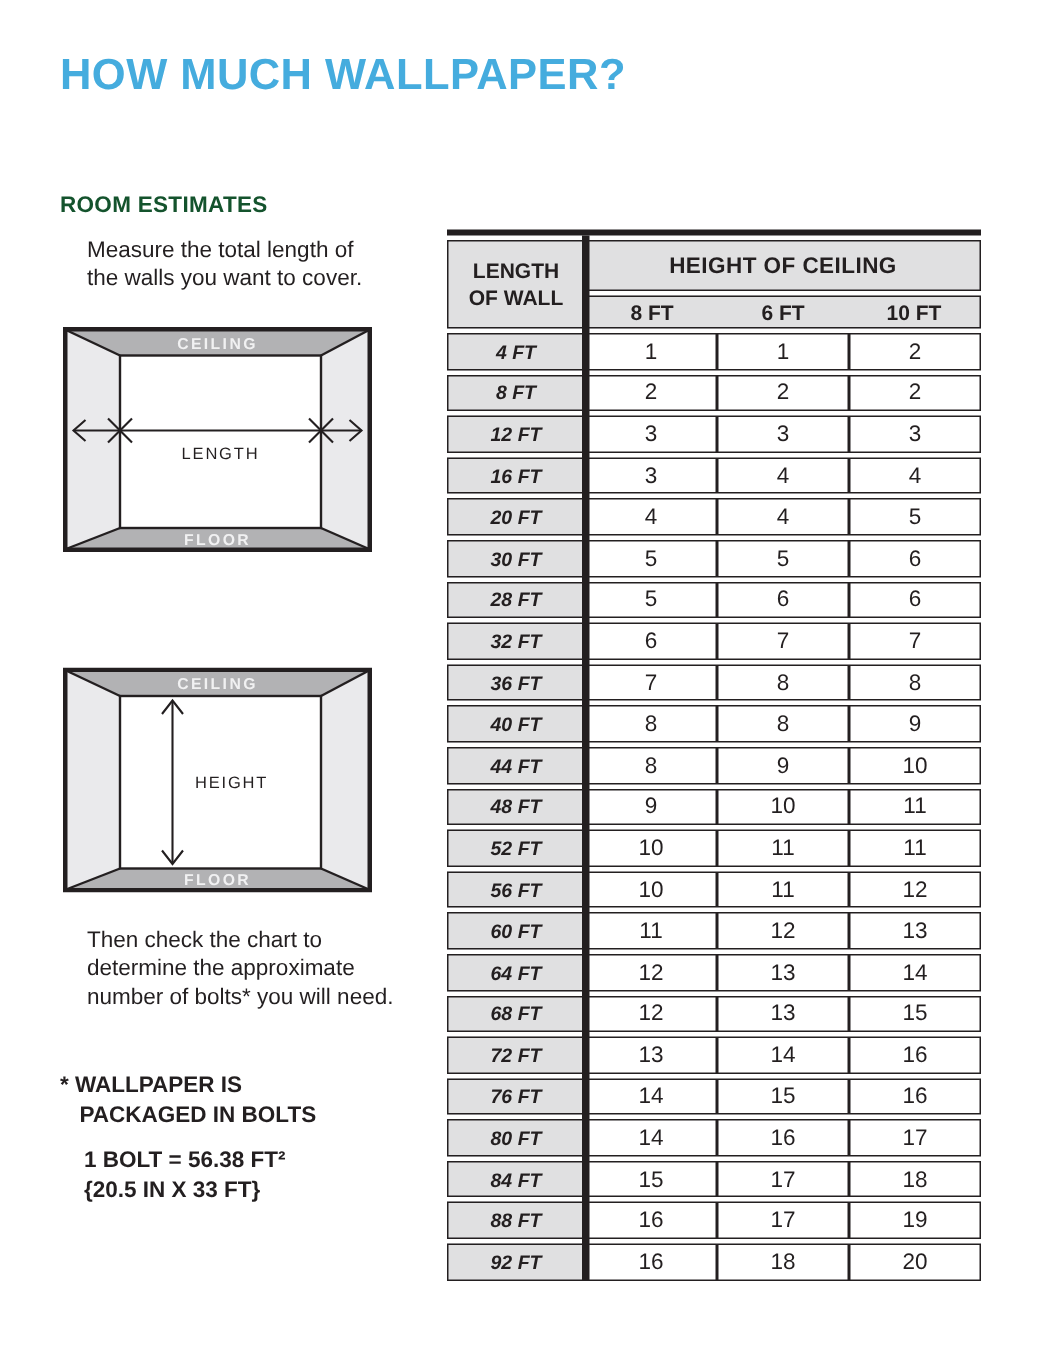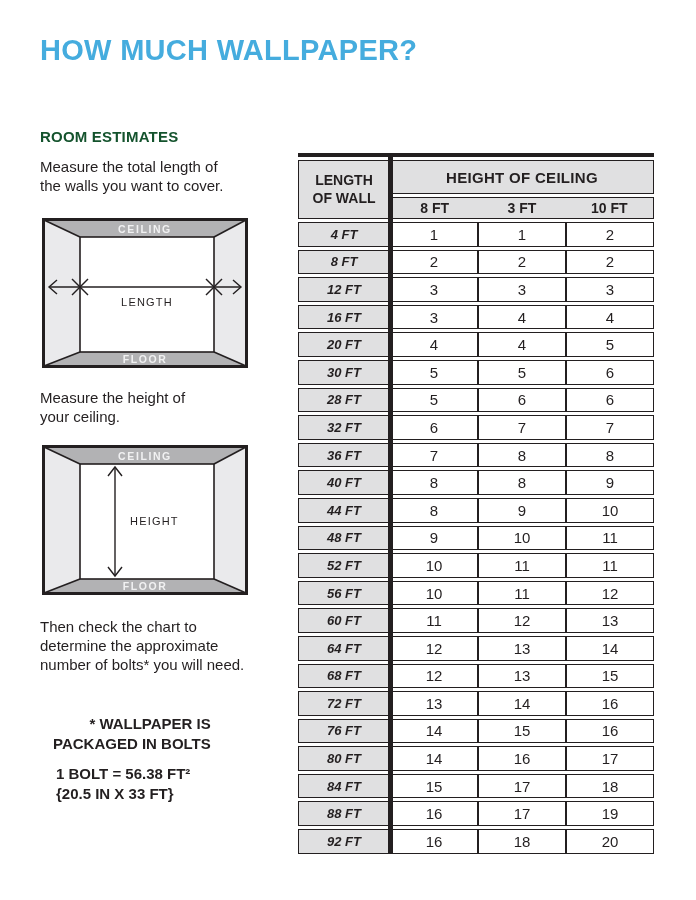--- a/index.html
+++ b/index.html
@@ -19,27 +19,27 @@
     font-size: 29px; font-weight: 700; letter-spacing: 0.3px;
     color: #45ACDE; line-height: 1;
   }
   .sec-heading {
     font-size: 15px; font-weight: 700; color: #14532d; letter-spacing: 0.2px;
     line-height: 1.1;
   }
   #room-heading { position: absolute; left: 40px; top: 129px; }
   #bolts-heading { position: absolute; left: 298px; top: 129px; width: 356px; text-align: center; padding-left: 20px; }
   .body-text {
-    font-size: 15px; line-height: 1.28; white-space: pre-line; color: #231F20;
+    font-size: 15px; line-height: 1.28; white-space: pre-line; color: #231F20; margin-left: 18px;
   }
   #step-length { position: absolute; left: 40px; top: 157px; }
   #step-height { position: absolute; left: 40px; top: 388px; }
   #step-chart  { position: absolute; left: 40px; top: 617px; }
   .bold-note { font-weight: 700; font-size: 15px; line-height: 1.33; white-space: pre-line; }
-  #footnote   { position: absolute; left: 40px; top: 714px; padding-left: 13px; text-indent: -13px; text-align: right; }
+  #footnote   { position: absolute; left: 40px; top: 714px; padding-left: 13px; text-indent: -13px; }
   #bolt-spec  { position: absolute; left: 40px; top: 764px; margin-left: 16px; }
   #diagram-length { position: absolute; left: 42px; top: 218px; }
   #diagram-height { position: absolute; left: 42px; top: 445px; }
   .band-label { font-family: "Liberation Sans", sans-serif; font-size: 10.5px; font-weight: 700; letter-spacing: 1.6px; fill: #F1F1F2; }
   .dim-label  { font-family: "Liberation Sans", sans-serif; font-size: 11px; letter-spacing: 1.2px; fill: #231F20; }
   .ink-line   { stroke: #231F20; fill: none; }
 
   
   .wp-table {
     position: absolute; left: 298px; top: 153px; width: 356px;
@@ -107,22 +107,20 @@
       <polyline points="15,62 7,69 15,76"></polyline>
       <polyline points="191,62 199,69 191,76"></polyline>
       <line x1="30" y1="61" x2="46" y2="77"></line>
         <line x1="46" y1="61" x2="30" y2="77"></line>
       <line x1="164" y1="61" x2="180" y2="77"></line>
         <line x1="180" y1="61" x2="164" y2="77"></line>
     </g>
     <text class="dim-label" x="105" y="88" text-anchor="middle">LENGTH</text>
   </svg>
 
-  <div class="body-text" id="step-height">Measure the height of
-your ceiling.</div>
 
   <svg id="diagram-height" width="206" height="150" viewBox="0 0 206 150">
     <polygon points="2,2 204,2 172,19 38,19" fill="#B2B2B4"></polygon>
     <polygon points="2,148 204,148 172,134 38,134" fill="#B2B2B4"></polygon>
     <polygon points="2,2 38,19 38,134 2,148" fill="#EAEAEC"></polygon>
     <polygon points="204,2 172,19 172,134 204,148" fill="#EAEAEC"></polygon>
     <rect x="38" y="19" width="134" height="115" fill="#ffffff" stroke="#231F20" stroke-width="1.6"></rect>
     <g class="ink-line" stroke-width="1.6">
       <line x1="2" y1="2" x2="38" y2="19"></line>
         <line x1="204" y1="2" x2="172" y2="19"></line>
@@ -151,21 +149,21 @@
 {20.5 IN X 33 FT}</div>
 
 
   <div class="wp-table" id="bolts-table">
       <div class="wp-divider"></div>
       <div class="c gray corner">LENGTH
 OF WALL</div>
       <div class="c gray group-h">HEIGHT OF CEILING</div>
       <div class="sub-h">
         <span>8 FT</span>
-        <span>3 FT</span>
+        <span>6 FT</span>
         <span>10 FT</span>
       </div>
       <div class="c gray rlabel">4 FT</div>
       <div class="c val">1</div>
       <div class="c val">1</div>
       <div class="c val">2</div>
       <div class="c gray rlabel">8 FT</div>
       <div class="c val">2</div>
       <div class="c val">2</div>
       <div class="c val">2</div>

